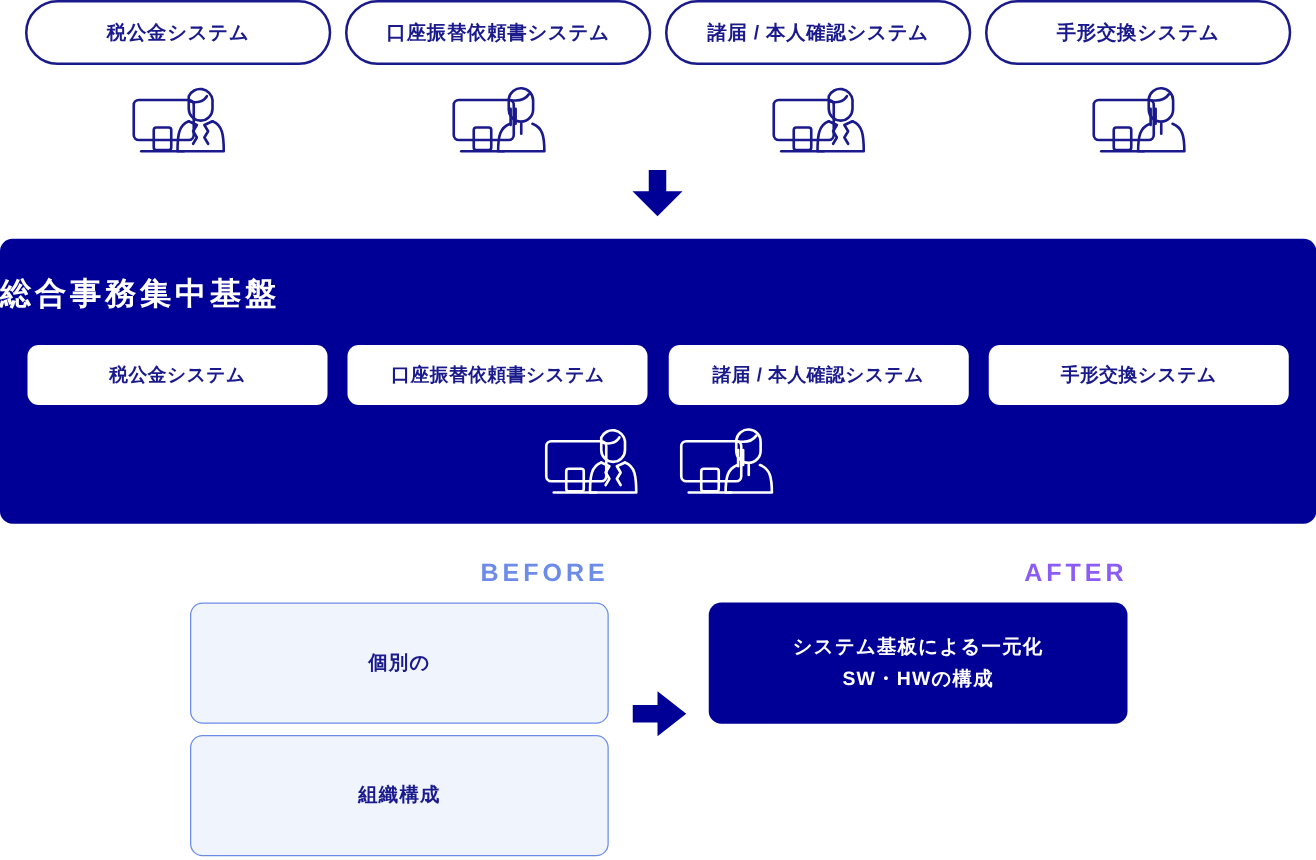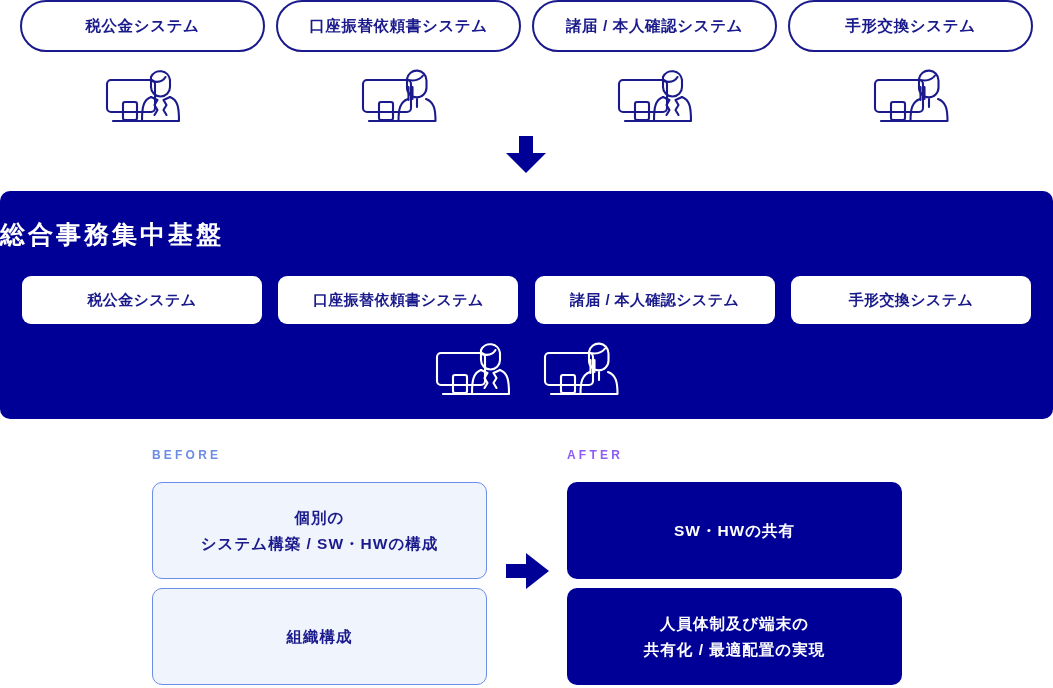--- a/index.html
+++ b/index.html
@@ -143,22 +143,22 @@
   .compare-col {
     position: absolute;
     top: 0;
     width: 335px;
   }
   #before-col { left: 152px; }
   #after-col  { left: 567px; }
 
   .compare-heading {
     height: 34px;
-    text-align: left;
-    font-size: 12px;
+    text-align: right;
+    font-size: 20px;
     font-weight: 700;
     letter-spacing: 3.2px;
   }
   #before-heading { color: #6c8ce8; }
   #after-heading  { color: #8b5cf6; }
 
   .compare-box {
     width: 335px;
     height: 97px;
     border-radius: 10px;
@@ -328,39 +328,35 @@
   </div>
 </div>
 
 <div id="compare-section">
 
   <div class="compare-col" id="before-col">
     <div class="compare-heading" id="before-heading">BEFORE</div>
 
     <div class="compare-box before-box">
       <div class="box-line">個別の</div>
-      <div class="box-line">システム構築 / SW・HWの構成</div>
     </div>
 
     <div class="compare-box before-box">
       <div class="box-line">組織構成</div>
     </div>
   </div>
 
   <div id="compare-arrow">
     <svg width="44" height="38" viewBox="0 0 44 38">
       <polygon points="0,12 20,12 20,1 43,19 20,37 20,26 0,26" fill="#000096"></polygon>
     </svg>
   </div>
 
   <div class="compare-col" id="after-col">
     <div class="compare-heading" id="after-heading">AFTER</div>
 
     <div class="compare-box after-box">
-      <div class="box-line">SW・HWの共有</div>
-    </div>
-
-    <div class="compare-box after-box">
-      <div class="box-line">人員体制及び端末の</div>
-      <div class="box-line">共有化 / 最適配置の実現</div>
-    </div>
+      <div class="box-line">システム基板による一元化</div>
+      <div class="box-line">SW・HWの構成</div>
+    </div>
+
   </div>
 </div>
 
 </body></html>

